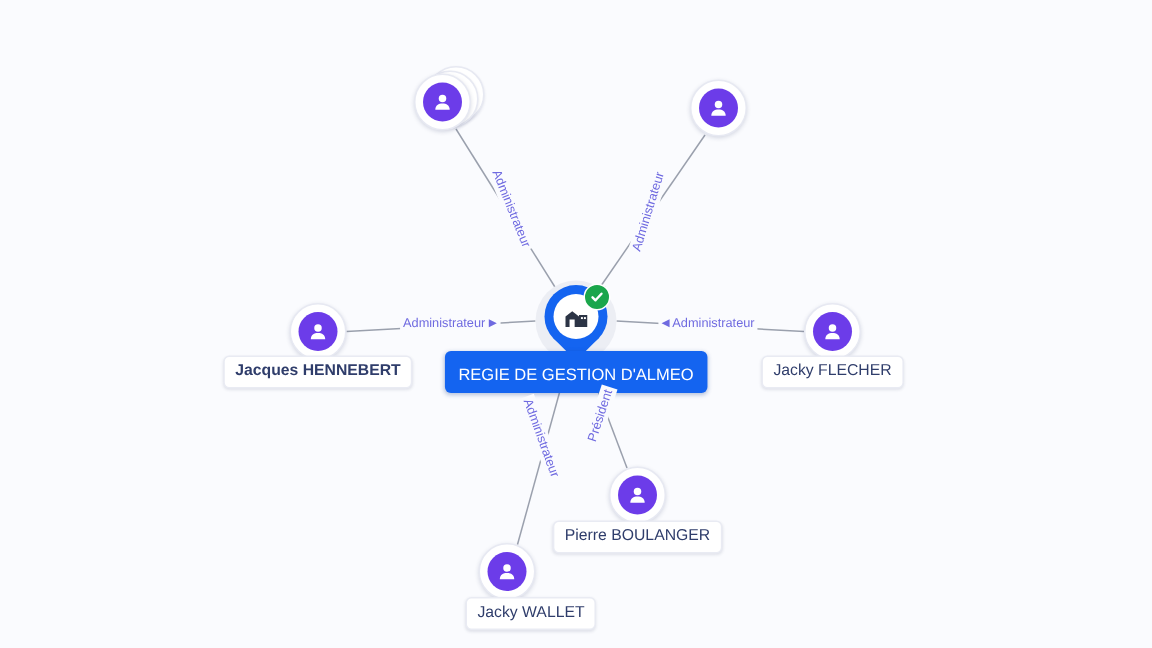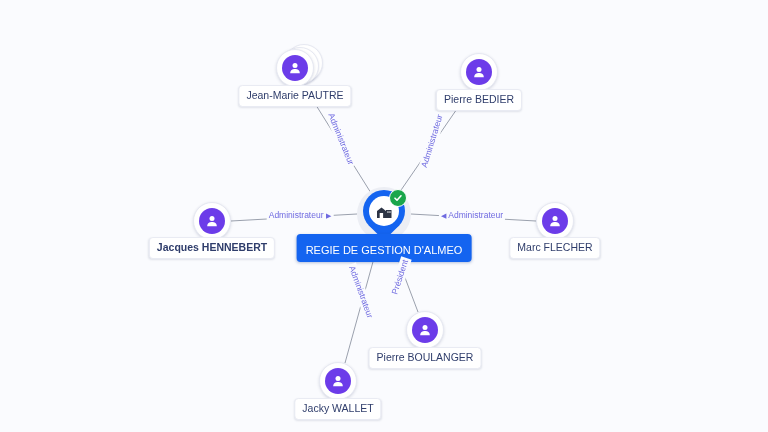--- a/index.html
+++ b/index.html
@@ -236,34 +236,32 @@
         <div class="avatar-ring">
           <div class="avatar-disc">
             <svg width="14" height="14" viewBox="0 0 14 14">
               <circle cx="7" cy="4.6" r="2.5" fill="#ffffff"></circle>
               <path d="M2.2 12.2 C2.2 9.2 4.4 8 7 8 C9.6 8 11.8 9.2 11.8 12.2 Z" fill="#ffffff"></path>
             </svg>
           </div>
         </div>
       </div>
     </div>
-    <div class="node-label" style="left: 295px; top: 85px;">Jean-Marie PAUTRE</div>
     <div class="node" style="left: 479px; top: 72px;">
       <div class="avatar-wrap">
         <div class="avatar-ring">
           <div class="avatar-disc">
             <svg width="14" height="14" viewBox="0 0 14 14">
               <circle cx="7" cy="4.6" r="2.5" fill="#ffffff"></circle>
               <path d="M2.2 12.2 C2.2 9.2 4.4 8 7 8 C9.6 8 11.8 9.2 11.8 12.2 Z" fill="#ffffff"></path>
             </svg>
           </div>
         </div>
       </div>
     </div>
-    <div class="node-label" style="left: 479px; top: 89px;">Pierre BEDIER</div>
     <div class="node" style="left: 212px; top: 221px;">
       <div class="avatar-wrap">
         <div class="avatar-ring">
           <div class="avatar-disc">
             <svg width="14" height="14" viewBox="0 0 14 14">
               <circle cx="7" cy="4.6" r="2.5" fill="#ffffff"></circle>
               <path d="M2.2 12.2 C2.2 9.2 4.4 8 7 8 C9.6 8 11.8 9.2 11.8 12.2 Z" fill="#ffffff"></path>
             </svg>
           </div>
         </div>
@@ -275,21 +273,21 @@
         <div class="avatar-ring">
           <div class="avatar-disc">
             <svg width="14" height="14" viewBox="0 0 14 14">
               <circle cx="7" cy="4.6" r="2.5" fill="#ffffff"></circle>
               <path d="M2.2 12.2 C2.2 9.2 4.4 8 7 8 C9.6 8 11.8 9.2 11.8 12.2 Z" fill="#ffffff"></path>
             </svg>
           </div>
         </div>
       </div>
     </div>
-    <div class="node-label" style="left: 555px; top: 237px;">Marc FLECHER</div>
+    <div class="node-label" style="left: 555px; top: 237px;">Jacky FLECHER</div>
     <div class="node" style="left: 425px; top: 330px;">
       <div class="avatar-wrap">
         <div class="avatar-ring">
           <div class="avatar-disc">
             <svg width="14" height="14" viewBox="0 0 14 14">
               <circle cx="7" cy="4.6" r="2.5" fill="#ffffff"></circle>
               <path d="M2.2 12.2 C2.2 9.2 4.4 8 7 8 C9.6 8 11.8 9.2 11.8 12.2 Z" fill="#ffffff"></path>
             </svg>
           </div>
         </div>
@@ -301,20 +299,20 @@
         <div class="avatar-ring">
           <div class="avatar-disc">
             <svg width="14" height="14" viewBox="0 0 14 14">
               <circle cx="7" cy="4.6" r="2.5" fill="#ffffff"></circle>
               <path d="M2.2 12.2 C2.2 9.2 4.4 8 7 8 C9.6 8 11.8 9.2 11.8 12.2 Z" fill="#ffffff"></path>
             </svg>
           </div>
         </div>
       </div>
     </div>
-    <div class="node-label" style="left: 338px; top: 398px;">Jacky WALLET</div>
+    <div class="node-label" style="left: 354px; top: 398px;">Jacky WALLET</div>
     <div class="edge-label" style="left: 300px; top: 215px; transform: translate(-50%, -50%) rotate(0deg);"><span>Administrateur</span> <span class="arrow-glyph">▶</span></div>
     <div class="edge-label" style="left: 472px; top: 215px; transform: translate(-50%, -50%) rotate(0deg);"><span class="arrow-glyph">◀</span> <span>Administrateur</span></div>
     <div class="edge-label" style="left: 341px; top: 139px; transform: translate(-50%, -50%) rotate(68deg);"><span>Administrateur</span></div>
     <div class="edge-label" style="left: 432px; top: 141px; transform: translate(-50%, -50%) rotate(-73deg);"><span>Administrateur</span></div>
     <div class="edge-label" style="left: 400px; top: 277px; transform: translate(-50%, -50%) rotate(-72deg);"><span>Président</span></div>
     <div class="edge-label" style="left: 361px; top: 292px; transform: translate(-50%, -50%) rotate(70deg);"><span>Administrateur</span></div>
   </div>
 
 </body></html>

